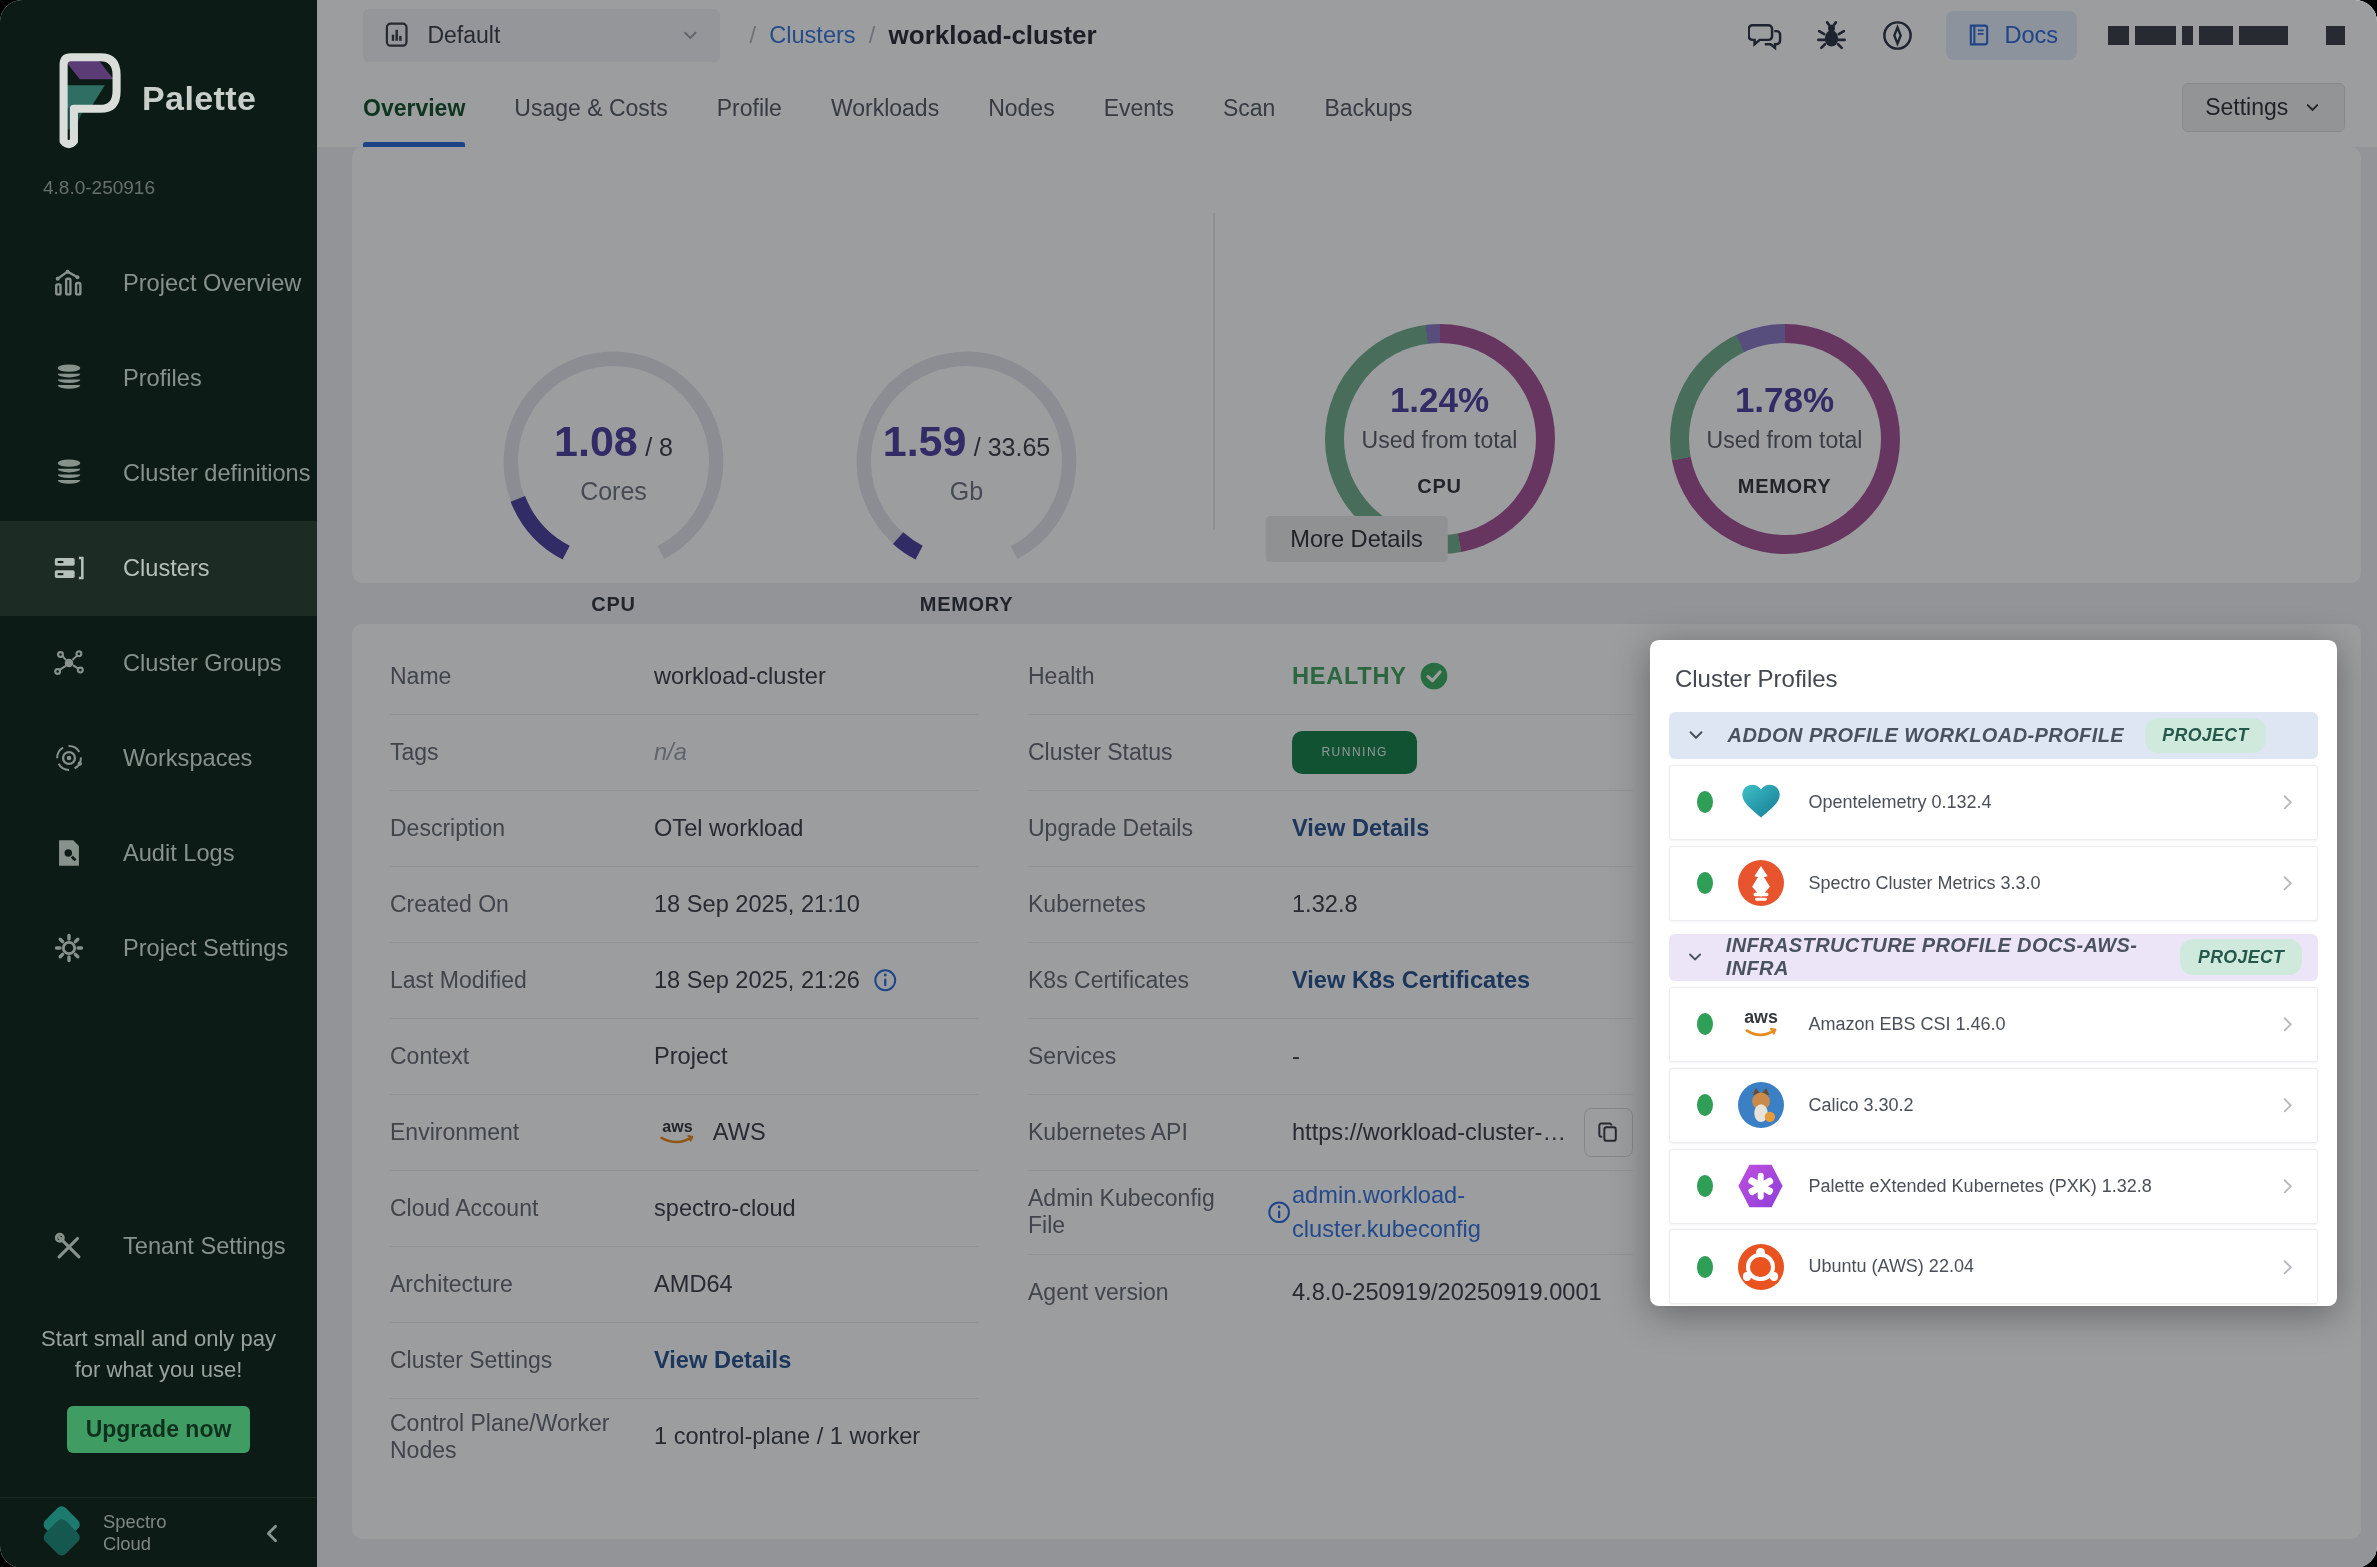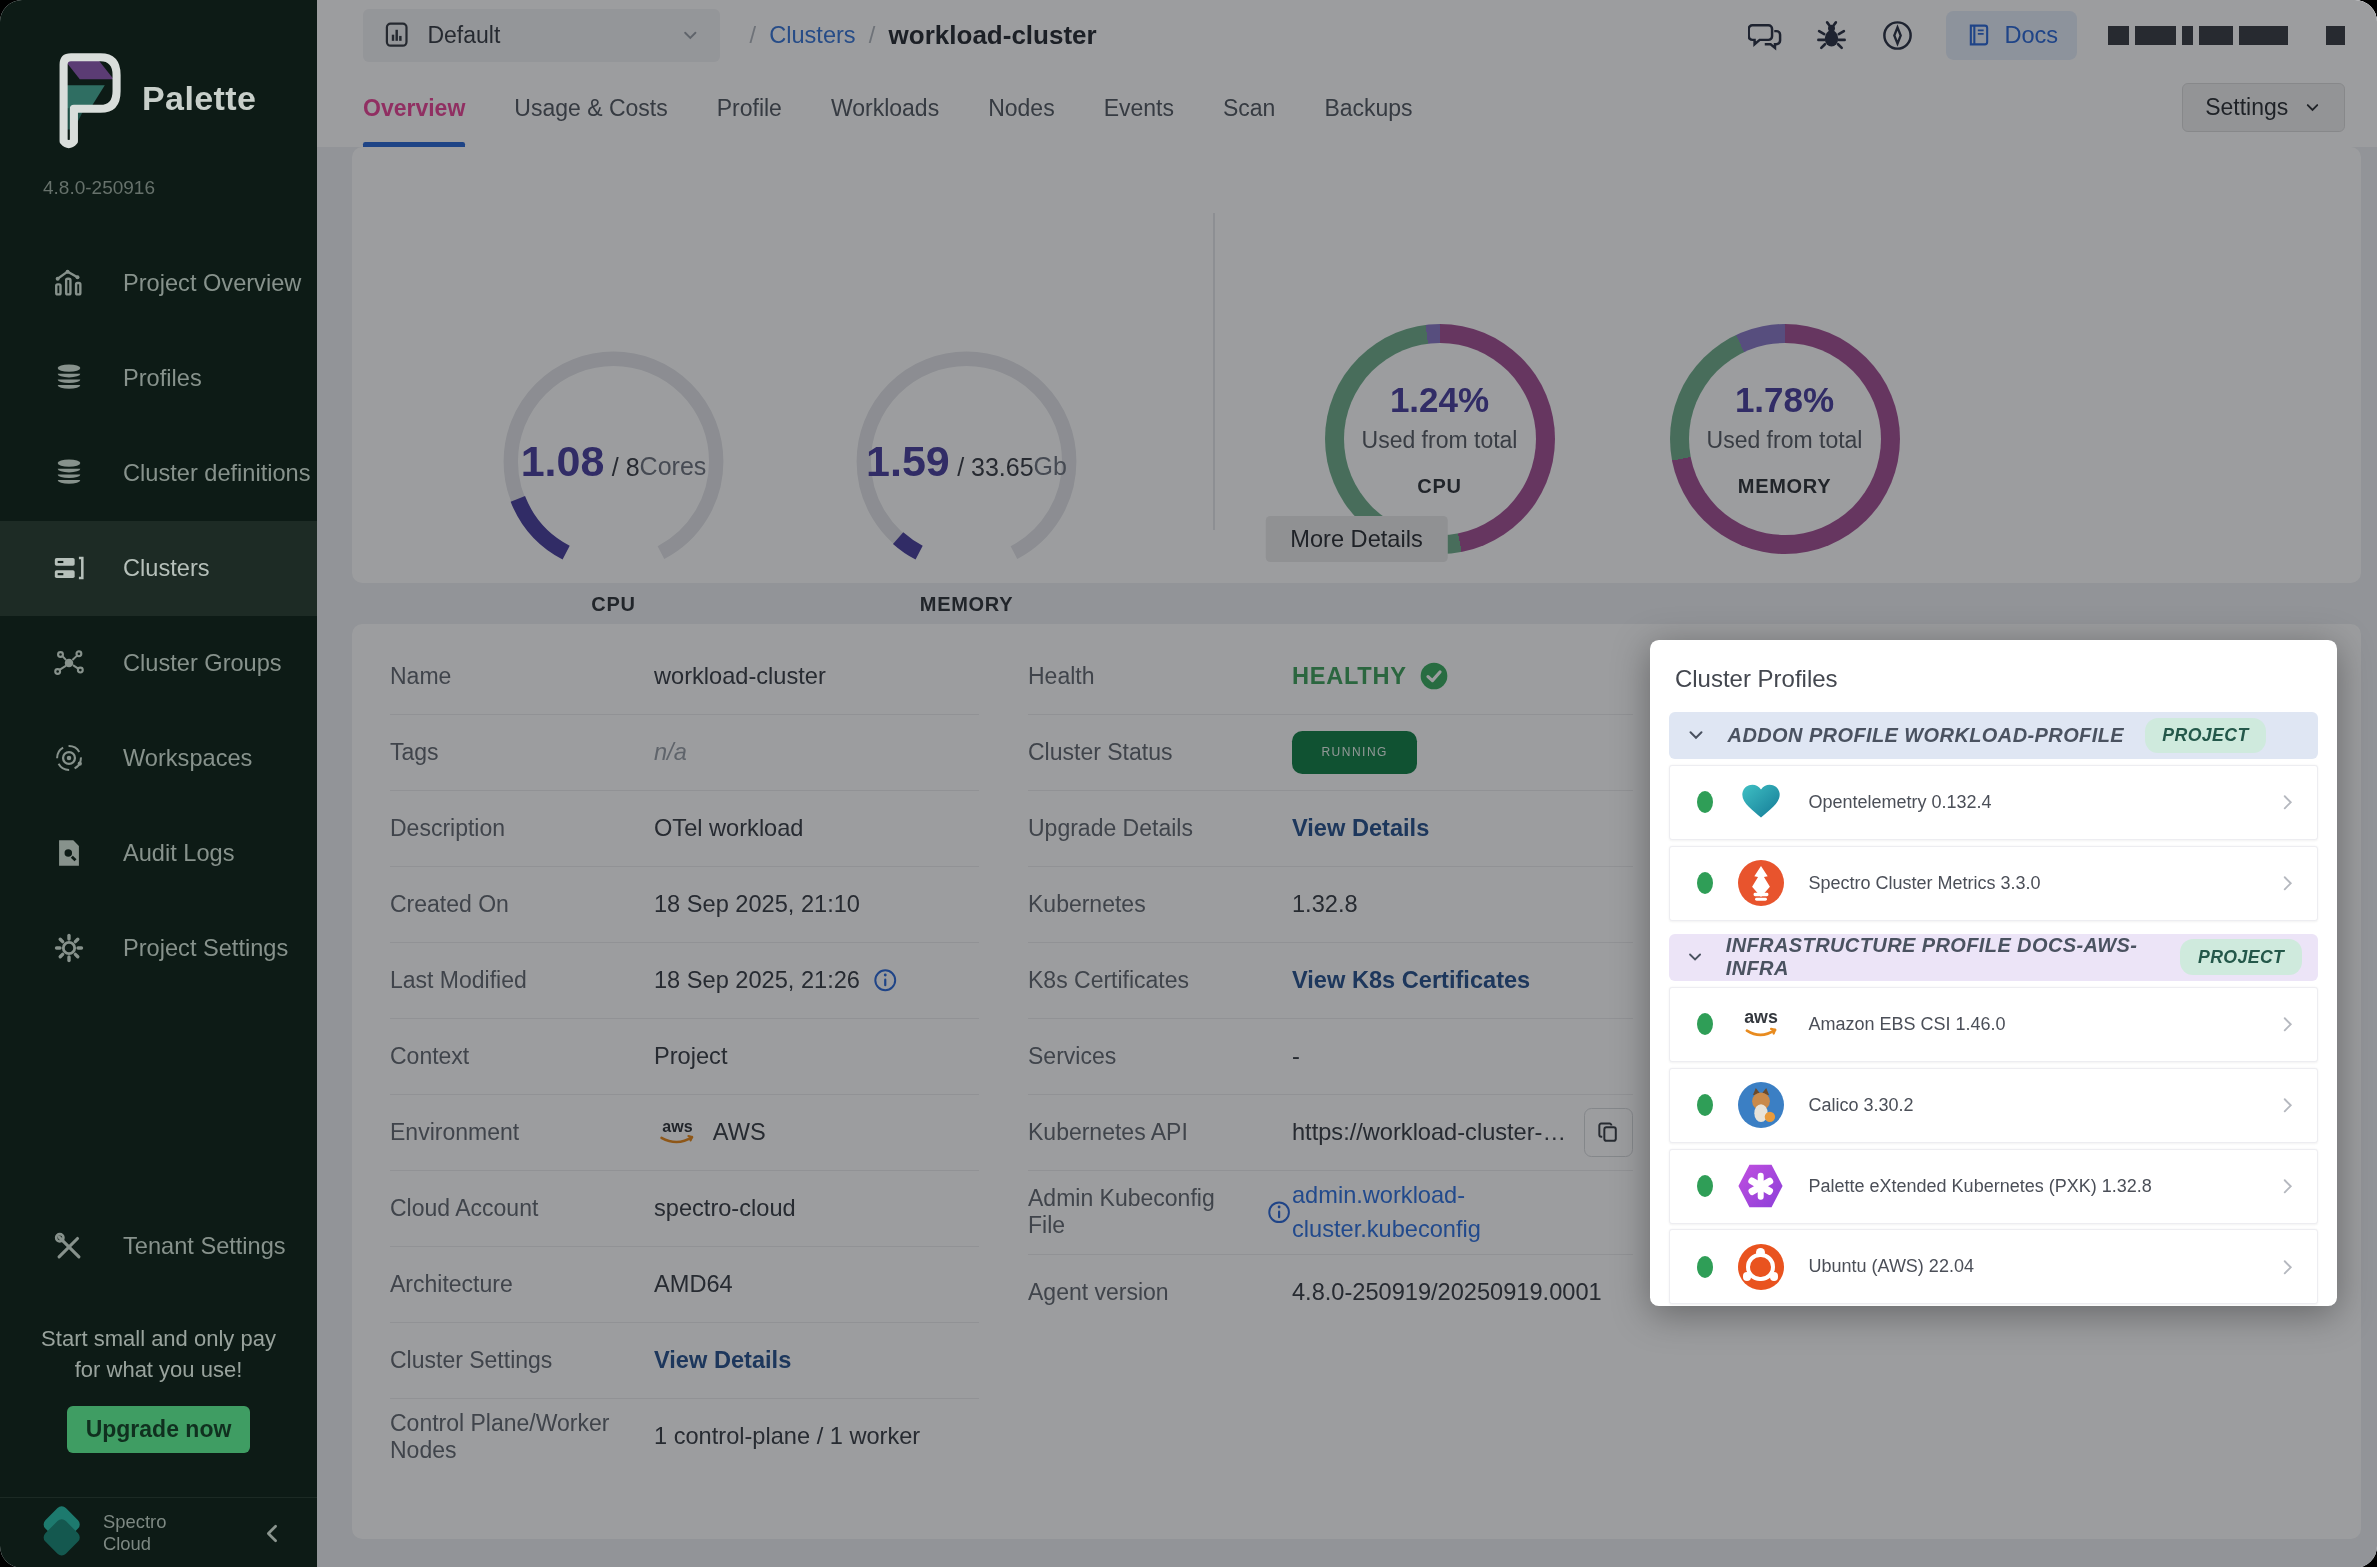--- a/index.html
+++ b/index.html
@@ -43,31 +43,31 @@
   .bc-current { color:#2b2f36; font-size:26px; font-weight:bold; }
   .top-right { margin-left:auto; display:flex; align-items:center; gap:31px; }
   .top-icon { width:35px; height:35px; color:#2e3547; cursor:pointer; }
   .docs-btn { height:49px; background:#e7effb; border-radius:7.4px; border:none; display:flex; align-items:center; gap:11.8px; padding:0 19px; cursor:pointer; font-family:inherit; }
   .docs-btn .icn { width:28px; height:28px; color:#2f6bd8; }
   .docs-label { color:#2f6bd8; font-size:23.6px; }
   .redacted { display:flex; align-items:center; gap:5.9px; }
   .redacted i { display:block; background:#3c4046; height:19px; }
   .tabsbar { height:77px; background:#fff; display:flex; align-items:center; padding-left:46px; gap:49px; position:relative; }
   .tab { font-size:23px; color:#565c64; cursor:pointer; height:100%; display:flex; align-items:center; position:relative; }
-  .tab.active { color:#ec4899; font-weight:bold; }
+  .tab.active { color:#14532d; font-weight:bold; }
   .tab.active::after { content:''; position:absolute; left:0; right:0; bottom:0; height:5.2px; background:#2e6bd6; border-radius:2.2px 2.2px 0 0; }
   .settings-btn { position:absolute; right:32px; top:13.2px; height:49px; background:#f1f1f1; border:0.7px solid #dcdcdc; border-radius:5.9px; display:flex; align-items:center; gap:14.7px; padding:0 22px; font-size:23px; color:#2f3338; cursor:pointer; font-family:inherit; }
   .settings-btn .chev { width:19px; height:19px; color:#2f3338; }
 
   .content { flex:1; padding:0 16px 0 35px; }
   .card { background:#fff; border-radius:10.3px; }
   .card-metrics { height:436px; position:relative; display:flex; align-items:flex-start; }
   .gauge-group { display:flex; gap:110px; margin-left:140px; margin-top:262px0; }
   .gauge-wrap { position:relative; width:243px; height:280px; margin-top:193px; }
-  .gauge-center { position:absolute; left:0; top:0; width:243px; height:243px; display:flex; align-items:center; justify-content:center; }
+  .gauge-center { position:absolute; left:0; top:0; width:243px; height:243px; display:flex; flex-direction:column; align-items:center; justify-content:center; }
   .gauge-line1 { display:flex; align-items:baseline; gap:7.4px; }
   .gauge-val { font-size:43px; font-weight:bold; color:#4d44a0; }
   .gauge-total { font-size:25px; color:#3c4048; }
   .gauge-unit { font-size:25px; color:#707680; margin-top:10.3px; }
   .gauge-label { position:absolute; left:0; right:0; bottom:4.4px; text-align:center; font-size:20px; font-weight:bold; color:#33373d; letter-spacing:0.7px; }
   .vdivider { width:1.5px; background:#e7e8eb; height:317px; margin:66px 0 0 125px; }
   .donut-group { display:flex; gap:115px; margin-left:110px; }
   .donut { width:230px; height:230px; border-radius:50%; position:relative; margin-top:177px; }
   .donut::before { content:''; position:absolute; inset:19px; background:#fff; border-radius:50%; }
   .donut-inner { position:absolute; inset:0; display:flex; flex-direction:column; align-items:center; justify-content:center; z-index:1; }

